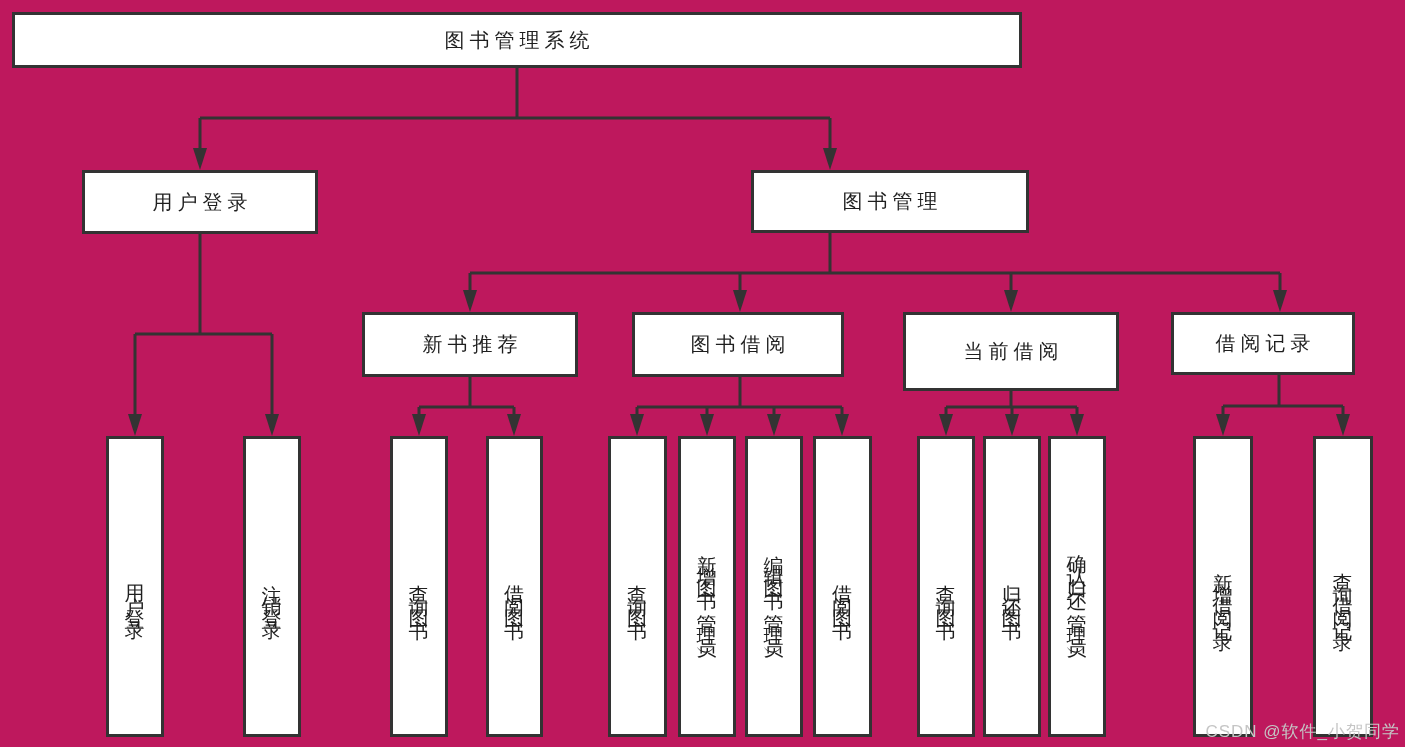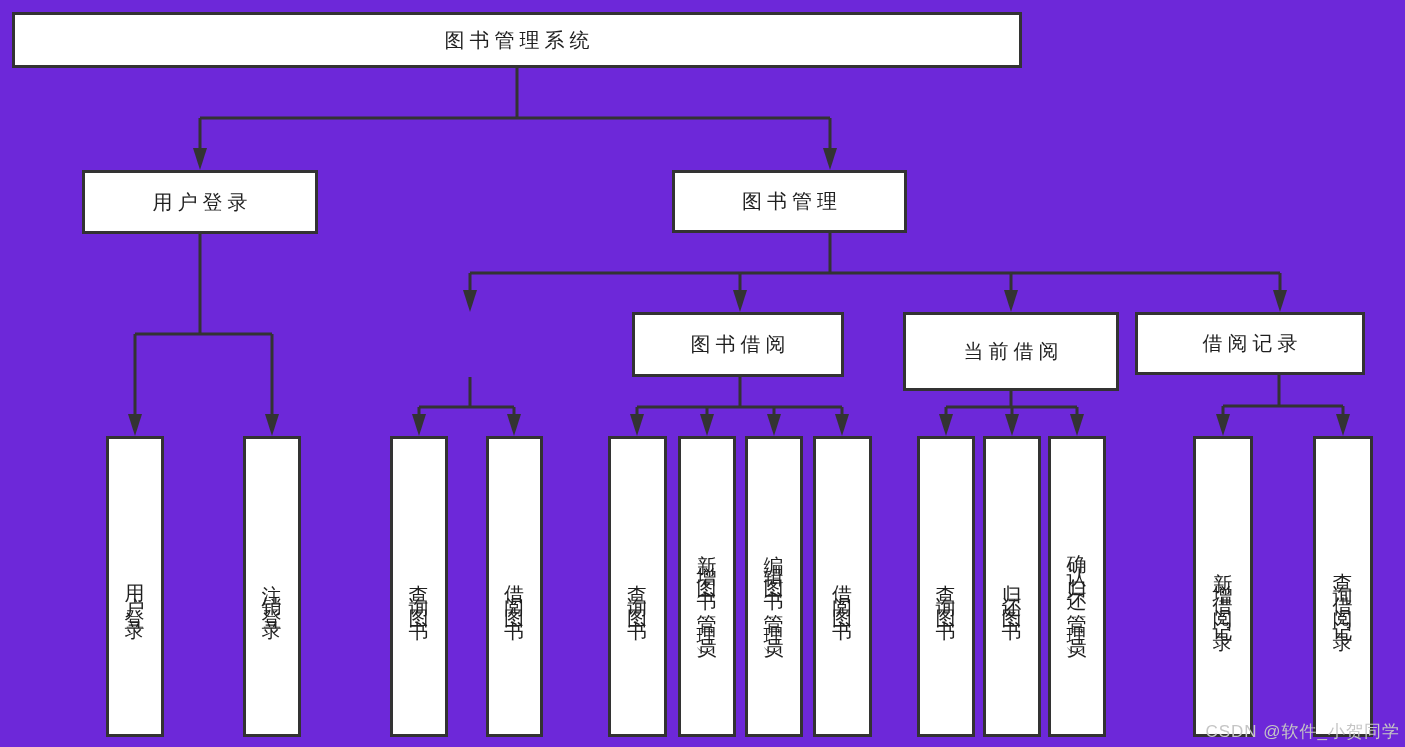--- a/index.html
+++ b/index.html
@@ -1,20 +1,20 @@
 <!DOCTYPE html>
 <html><head>
 <meta charset="utf-8">
 <title>图书管理系统</title>
 <style>
   html,body { margin:0; padding:0; background:#ffffff; }
   body { font-family:"Liberation Sans","DejaVu Sans",sans-serif; }
   #stage {
     position:relative; width:1405px; height:747px;
-    background:#6d28d9; overflow:hidden;
+    background:#be185d; overflow:hidden;
   }
   #connectors { position:absolute; left:0; top:0; z-index:1; }
   .node {
     position:absolute; box-sizing:border-box;
     background:#ffffff; border:3px solid #333333;
     display:flex; align-items:center; justify-content:center;
     z-index:2; color:#1f1f1f;
   }
   .node.h span {
     font-size:20px; letter-spacing:5px; margin-right:-5px;
@@ -102,31 +102,34 @@
     </g>
   </svg>
 
   <div class="node h" style="left:12px;top:12px;width:1010px;height:56px">
     <span>图书管理系统</span>
   </div>
 
   <div class="node h" style="left:82px;top:170px;width:236px;height:64px">
     <span>用户登录</span>
   </div>
-  <div class="node h" style="left:672px;top:170px;width:235px;height:63px">
+  <div class="node h" style="left:751px;top:170px;width:278px;height:63px">
     <span>图书管理</span>
   </div>
 
+  <div class="node h" style="left:362px;top:312px;width:216px;height:65px">
+    <span>新书推荐</span>
+  </div>
   <div class="node h" style="left:632px;top:312px;width:212px;height:65px">
     <span>图书借阅</span>
   </div>
   <div class="node h" style="left:903px;top:312px;width:216px;height:79px">
     <span>当前借阅</span>
   </div>
-  <div class="node h" style="left:1135px;top:312px;width:230px;height:63px">
+  <div class="node h" style="left:1171px;top:312px;width:184px;height:63px">
     <span>借阅记录</span>
   </div>
 
   <div class="node v" style="left:106px;top:436px;width:58px;height:301px">
     <span>用户登录</span>
   </div>
   <div class="node v" style="left:243px;top:436px;width:58px;height:301px">
     <span>注销登录</span>
   </div>
 

